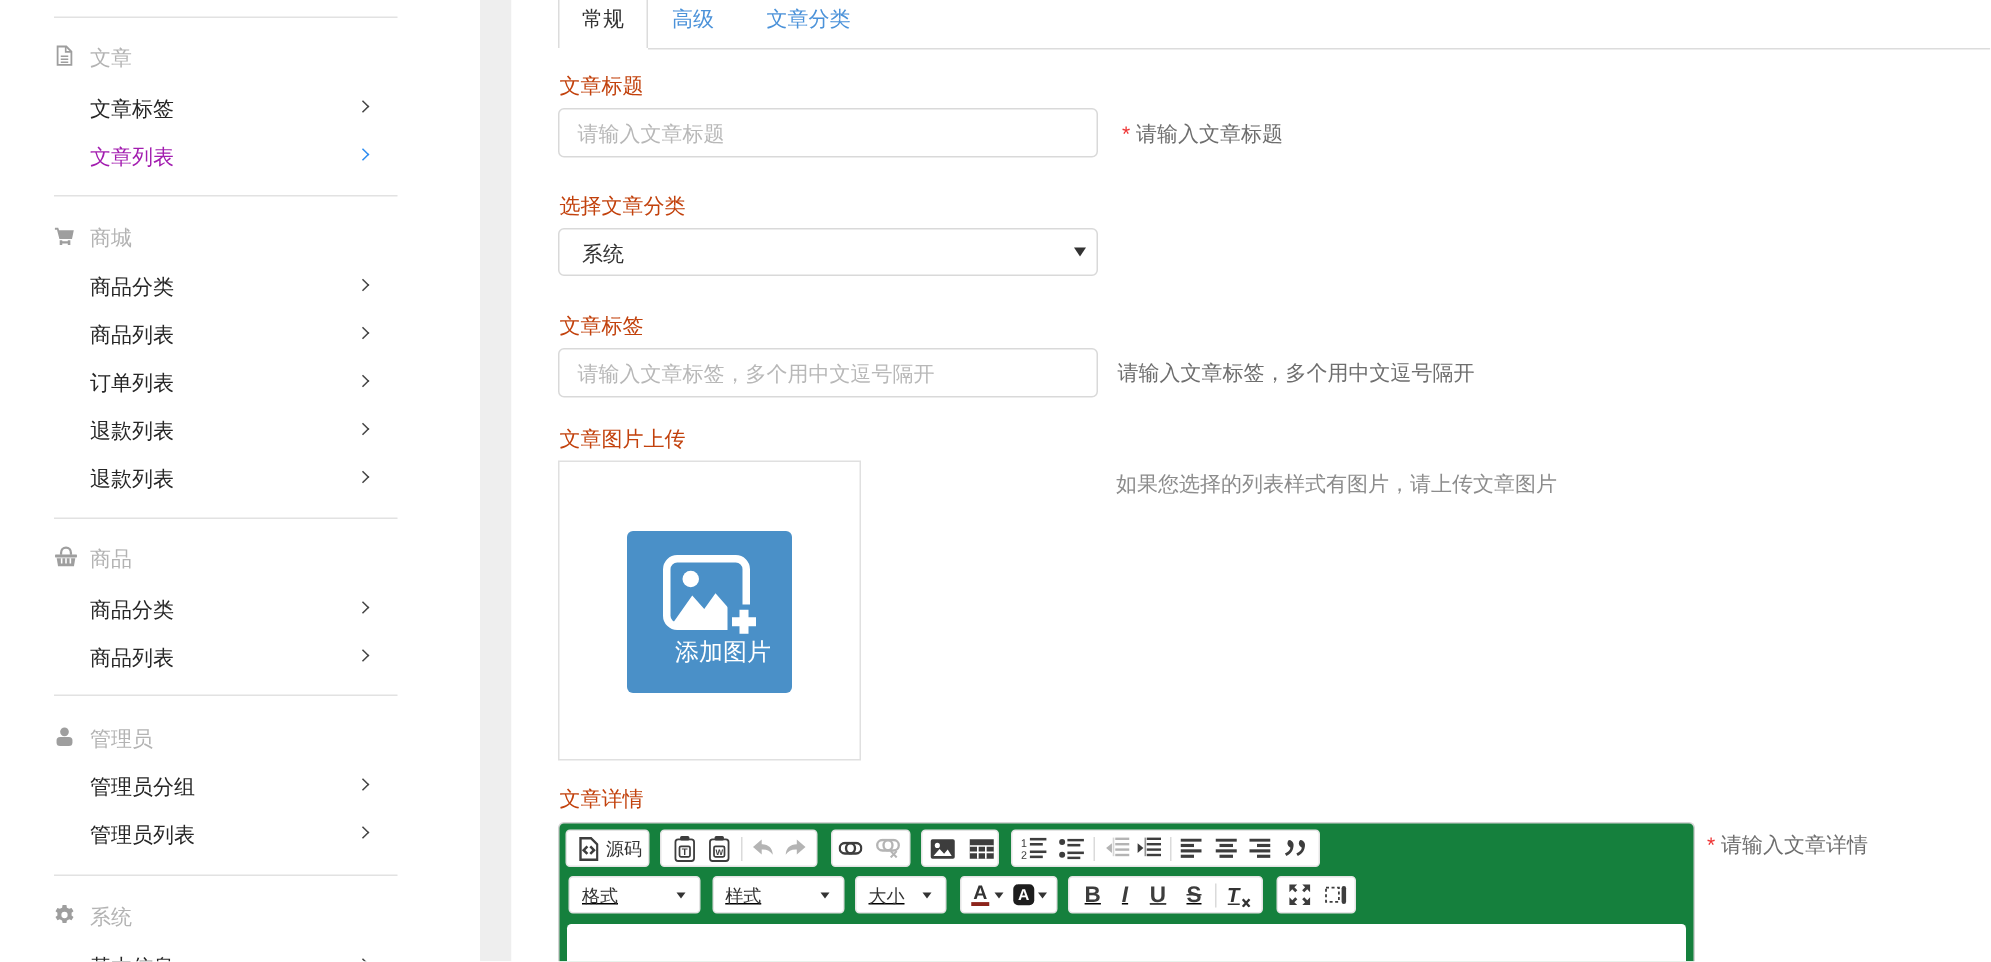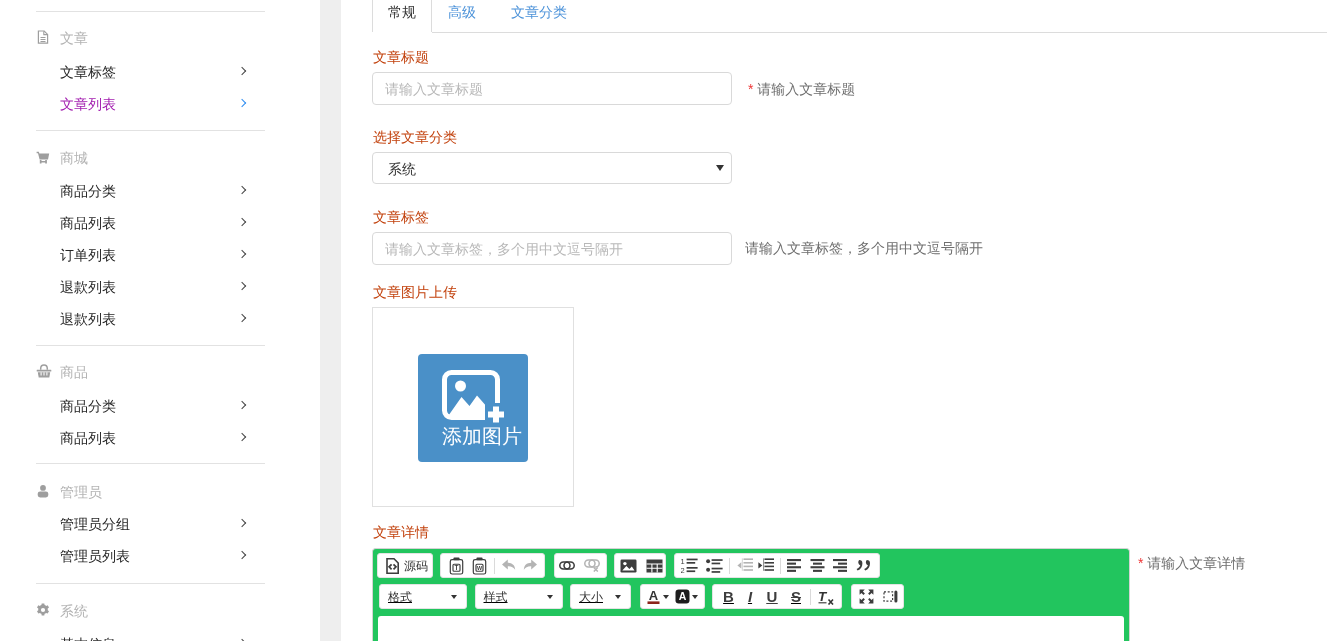--- a/index.html
+++ b/index.html
@@ -37,26 +37,26 @@
 .finput .ph { position:absolute; left:12px; top:9px; font-size:14px; line-height:14px; color:#b8b8b8; }
 .fhelp { position:absolute; font-size:14px; line-height:14px; color:#6e6e6e; }
 .fhelp .star { color:#ee3333; }
 .fhelp a { color:#33518a; text-decoration:none; }
 .selarrow { position:absolute; right:7px; top:12px; width:0; height:0;
   border-left:4.5px solid transparent; border-right:4.5px solid transparent; border-top:6.5px solid #333; }
 
 
 #upbox { position:absolute; left:31px; top:307px; width:202px; height:200px; border:1px solid #e0e0e0; background:#fff; }
 #uptile { position:absolute; left:45px; top:46px; width:110px; height:108px; background:#4a90c8; border-radius:4px; }
-#uptile .txt { position:absolute; left:0; width:128px; top:74px; text-align:center; color:#fff; font-size:20px; line-height:16px; }
+#uptile .txt { position:absolute; left:0; width:128px; top:74px; text-align:center; color:#fff; font-size:16px; line-height:16px; }
 #uptile svg { position:absolute; left:25px; top:15px; }
 
 
 #editor { position:absolute; left:31px; top:548px; width:758px; height:93px;
-  border:1px solid #d4d4d4; border-bottom:none; border-radius:4px 4px 0 0; background:#22c55e; }
+  border:1px solid #d4d4d4; border-bottom:none; border-radius:4px 4px 0 0; background:#15803d; }
 #edwhite { position:absolute; left:5px; right:5px; top:67px; height:26px; background:#fff; border-radius:3px 3px 0 0; }
 .tgrp { position:absolute; height:25px; background:#fff; border:1px solid #e4e4e4; border-radius:3px;
   display:flex; align-items:center; }
 .tgrp.r1 { top:4px; }
 .tgrp.r2 { top:35px;text-decoration:underline; }
 .ticon { display:flex; align-items:center; justify-content:center; width:16px; height:16px; color:#3d3d3d; flex:none; }
 .ticon svg { display:block; }
 .ticon.dis { color:#b4b4b4; }
 .tsep { width:1px; height:16px; background:#dadada; flex:none; }
 .tlabel { font-size:12px; color:#333; line-height:12px; }
@@ -176,20 +176,21 @@
         <rect x="4.5" y="4.5" width="53" height="45" rx="7" fill="none" stroke="#fff" stroke-width="5"></rect>
         <circle cx="20.5" cy="18" r="5.5" fill="#fff"></circle>
         <path d="M8.5 47.5 L21.5 29 L29.5 38 L37 27.5 L54.5 47.5 Z" fill="#fff"></path>
         <rect x="45" y="35" width="21" height="21" fill="#4a90c8"></rect>
         <rect x="53" y="38.5" width="6" height="16" fill="#fff"></rect>
         <rect x="48" y="43.5" width="16" height="6" fill="#fff"></rect>
       </svg>
       <div class="txt">添加图片</div>
     </div>
   </div>
+  <div class="fhelp" style="left:403px; top:315px; color:#8c8c8c">如果您选择的列表样式有图片，请上传文章图片</div>
 
   <div class="flabel" style="top:525px">文章详情</div>
   <div id="editor">
 
     <div class="tgrp r1" style="left:4px;width:56px;padding-left:8px">
       <span class="ticon" style="width:13px">
             <svg width="13" height="16" viewBox="0 0 13 16">
               <path fill="none" stroke="currentColor" stroke-width="1.6" d="M1 .8h7L12.2 5v10.2H1z"></path>
               <path fill="none" stroke="currentColor" stroke-width="1.7" d="M5.6 6.3 3.1 8.8l2.5 2.5M7.5 6.3 10 8.8l-2.5 2.5"></path>
             </svg>

